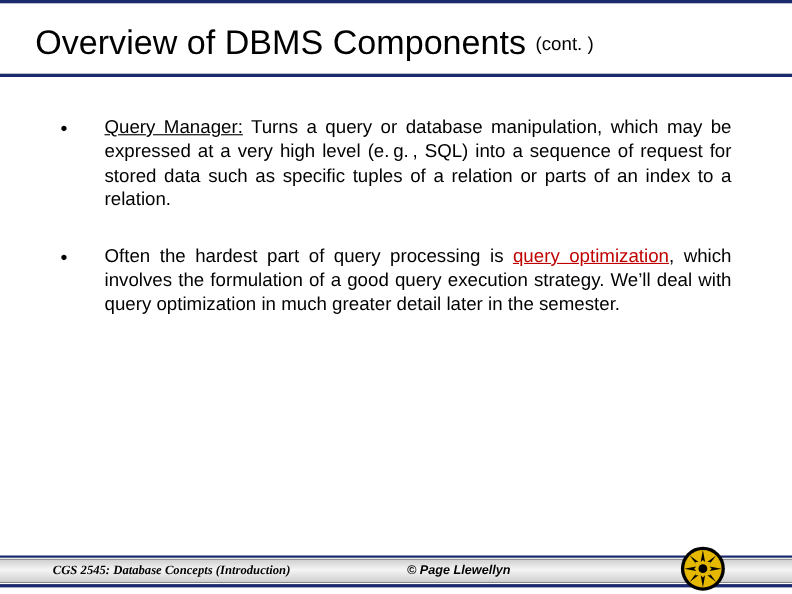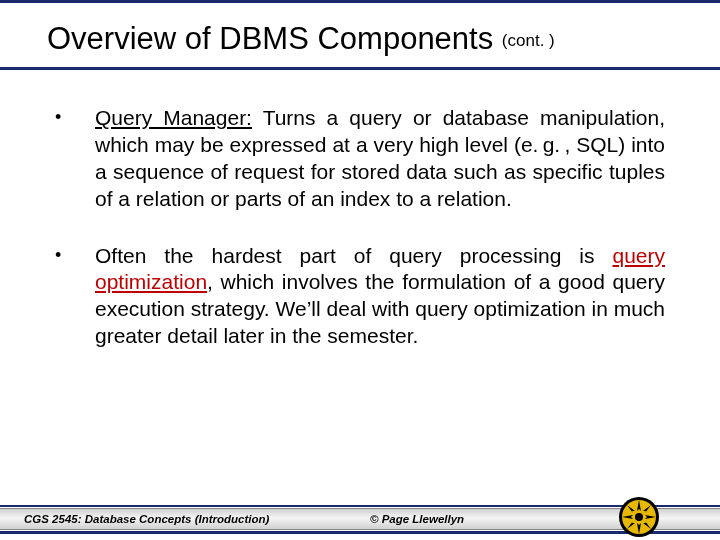--- a/index.html
+++ b/index.html
@@ -5,21 +5,21 @@
   * { margin: 0; padding: 0; box-sizing: border-box; }
   html, body { width: 720px; height: 540px; overflow: hidden; font-family: Arial, Helvetica, sans-serif; }
   .slide {
     width: 720px;
     height: 540px;
     background: #ffffff;
     position: relative;
     border-top: 3px solid #1a2a6c;
   }
   .title-wrap {
-    padding: 18px 30px 10px 47px;
+    padding: 18px 30px 10px 32px;
   }
   .title {
     font-size: 31px;
     font-weight: normal;
     color: #000;
     white-space: nowrap;
   }
   .title .cont {
     font-size: 17px;
     vertical-align: middle;
@@ -38,21 +38,21 @@
   }
   .bullet-dot {
     width: 40px;
     flex: 0 0 40px;
     font-size: 18px;
     color: #000;
     line-height: 1.35;
   }
   .bullet-text {
     flex: 1;
-    font-size: 21px;
+    font-size: 17px;
     color: #000;
     line-height: 1.28;
     text-align: justify;
   }
   .term-underline {
     text-decoration: underline;
   }
   .term-red {
     color: #c00000;
     text-decoration: underline;
@@ -83,21 +83,21 @@
     left:0; right:0; bottom: 33px;
     height: 2px;
     background: #1a2a6c;
   }
   .footer-rule-bot {
     position: absolute;
     left:0; right:0; bottom: 6px;
     height: 3px;
     background: #1a2a6c;
   }
-  .footer-left { padding-left: 24px; flex: 0 0 340px; }
+  .footer-left { padding-left: 48px; flex: 0 0 340px; font-family: Liberation Serif, serif; }
   .footer-center { flex: 0 0 140px; text-align: left; }
   .footer-right { flex: 1; text-align: left; padding-left: 30px; }
   .logo {
     position: absolute;
     right: 60px;
     bottom: 2px;
     width: 42px;
     height: 42px;
   }
   .logo svg { width: 42px; height: 42px; }

